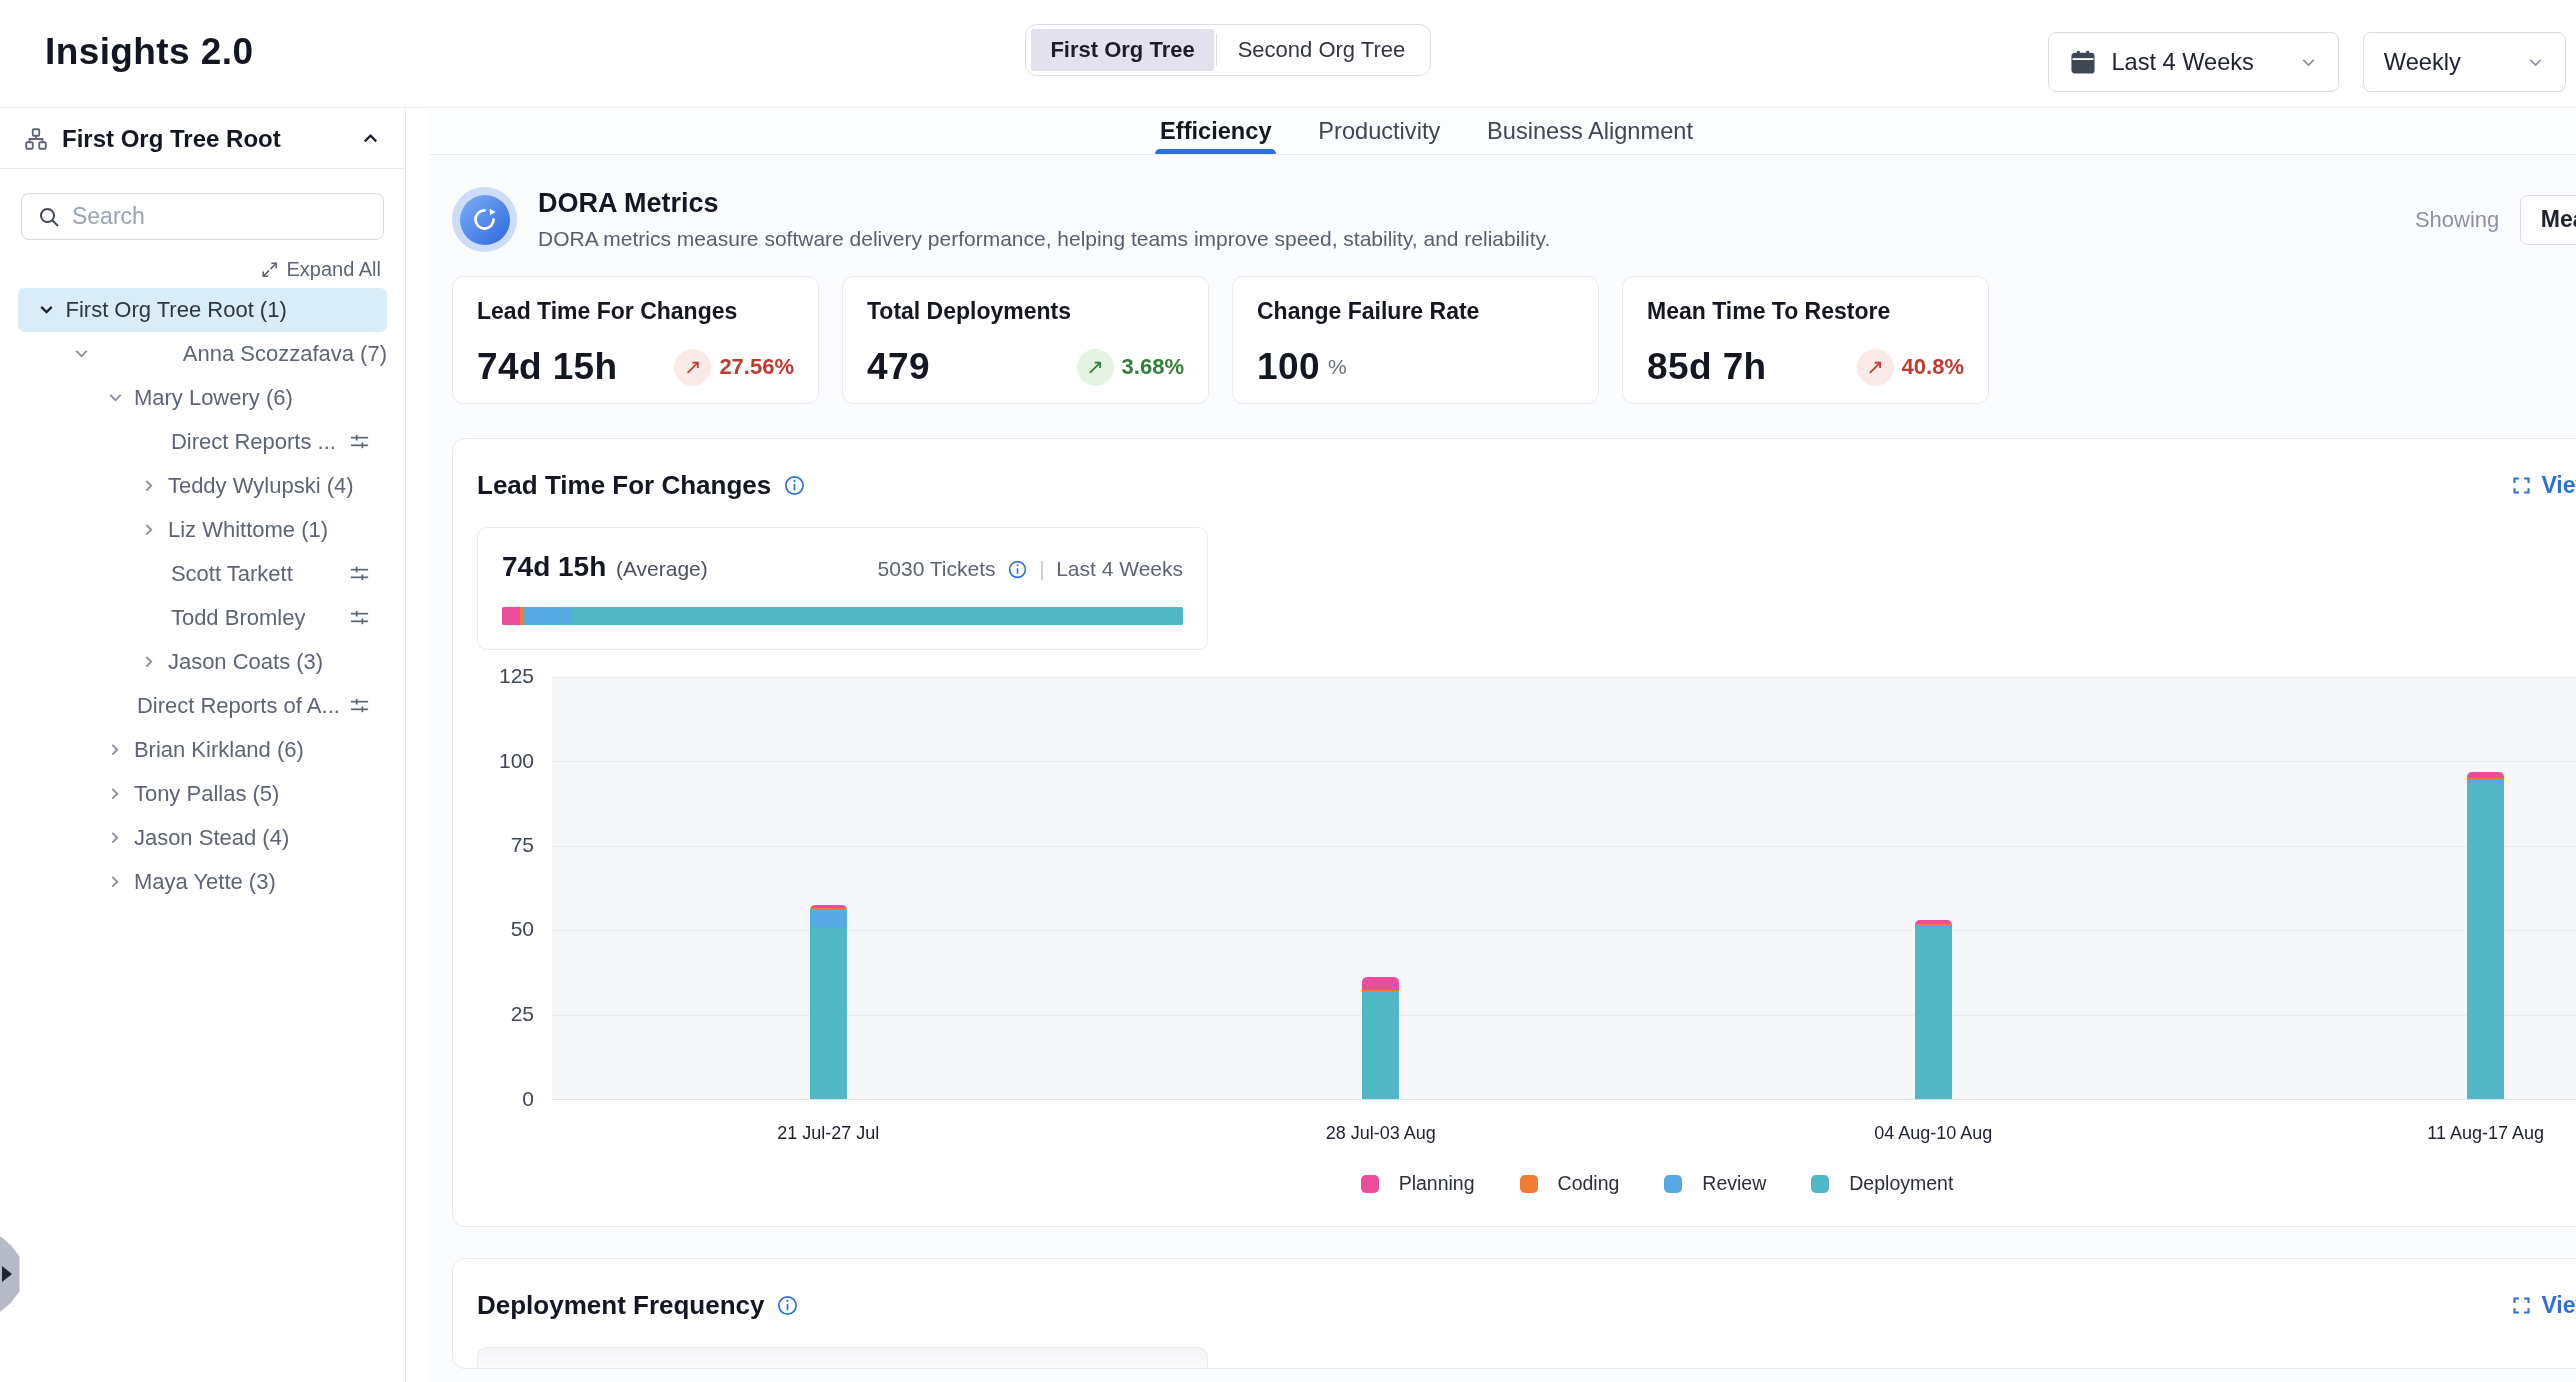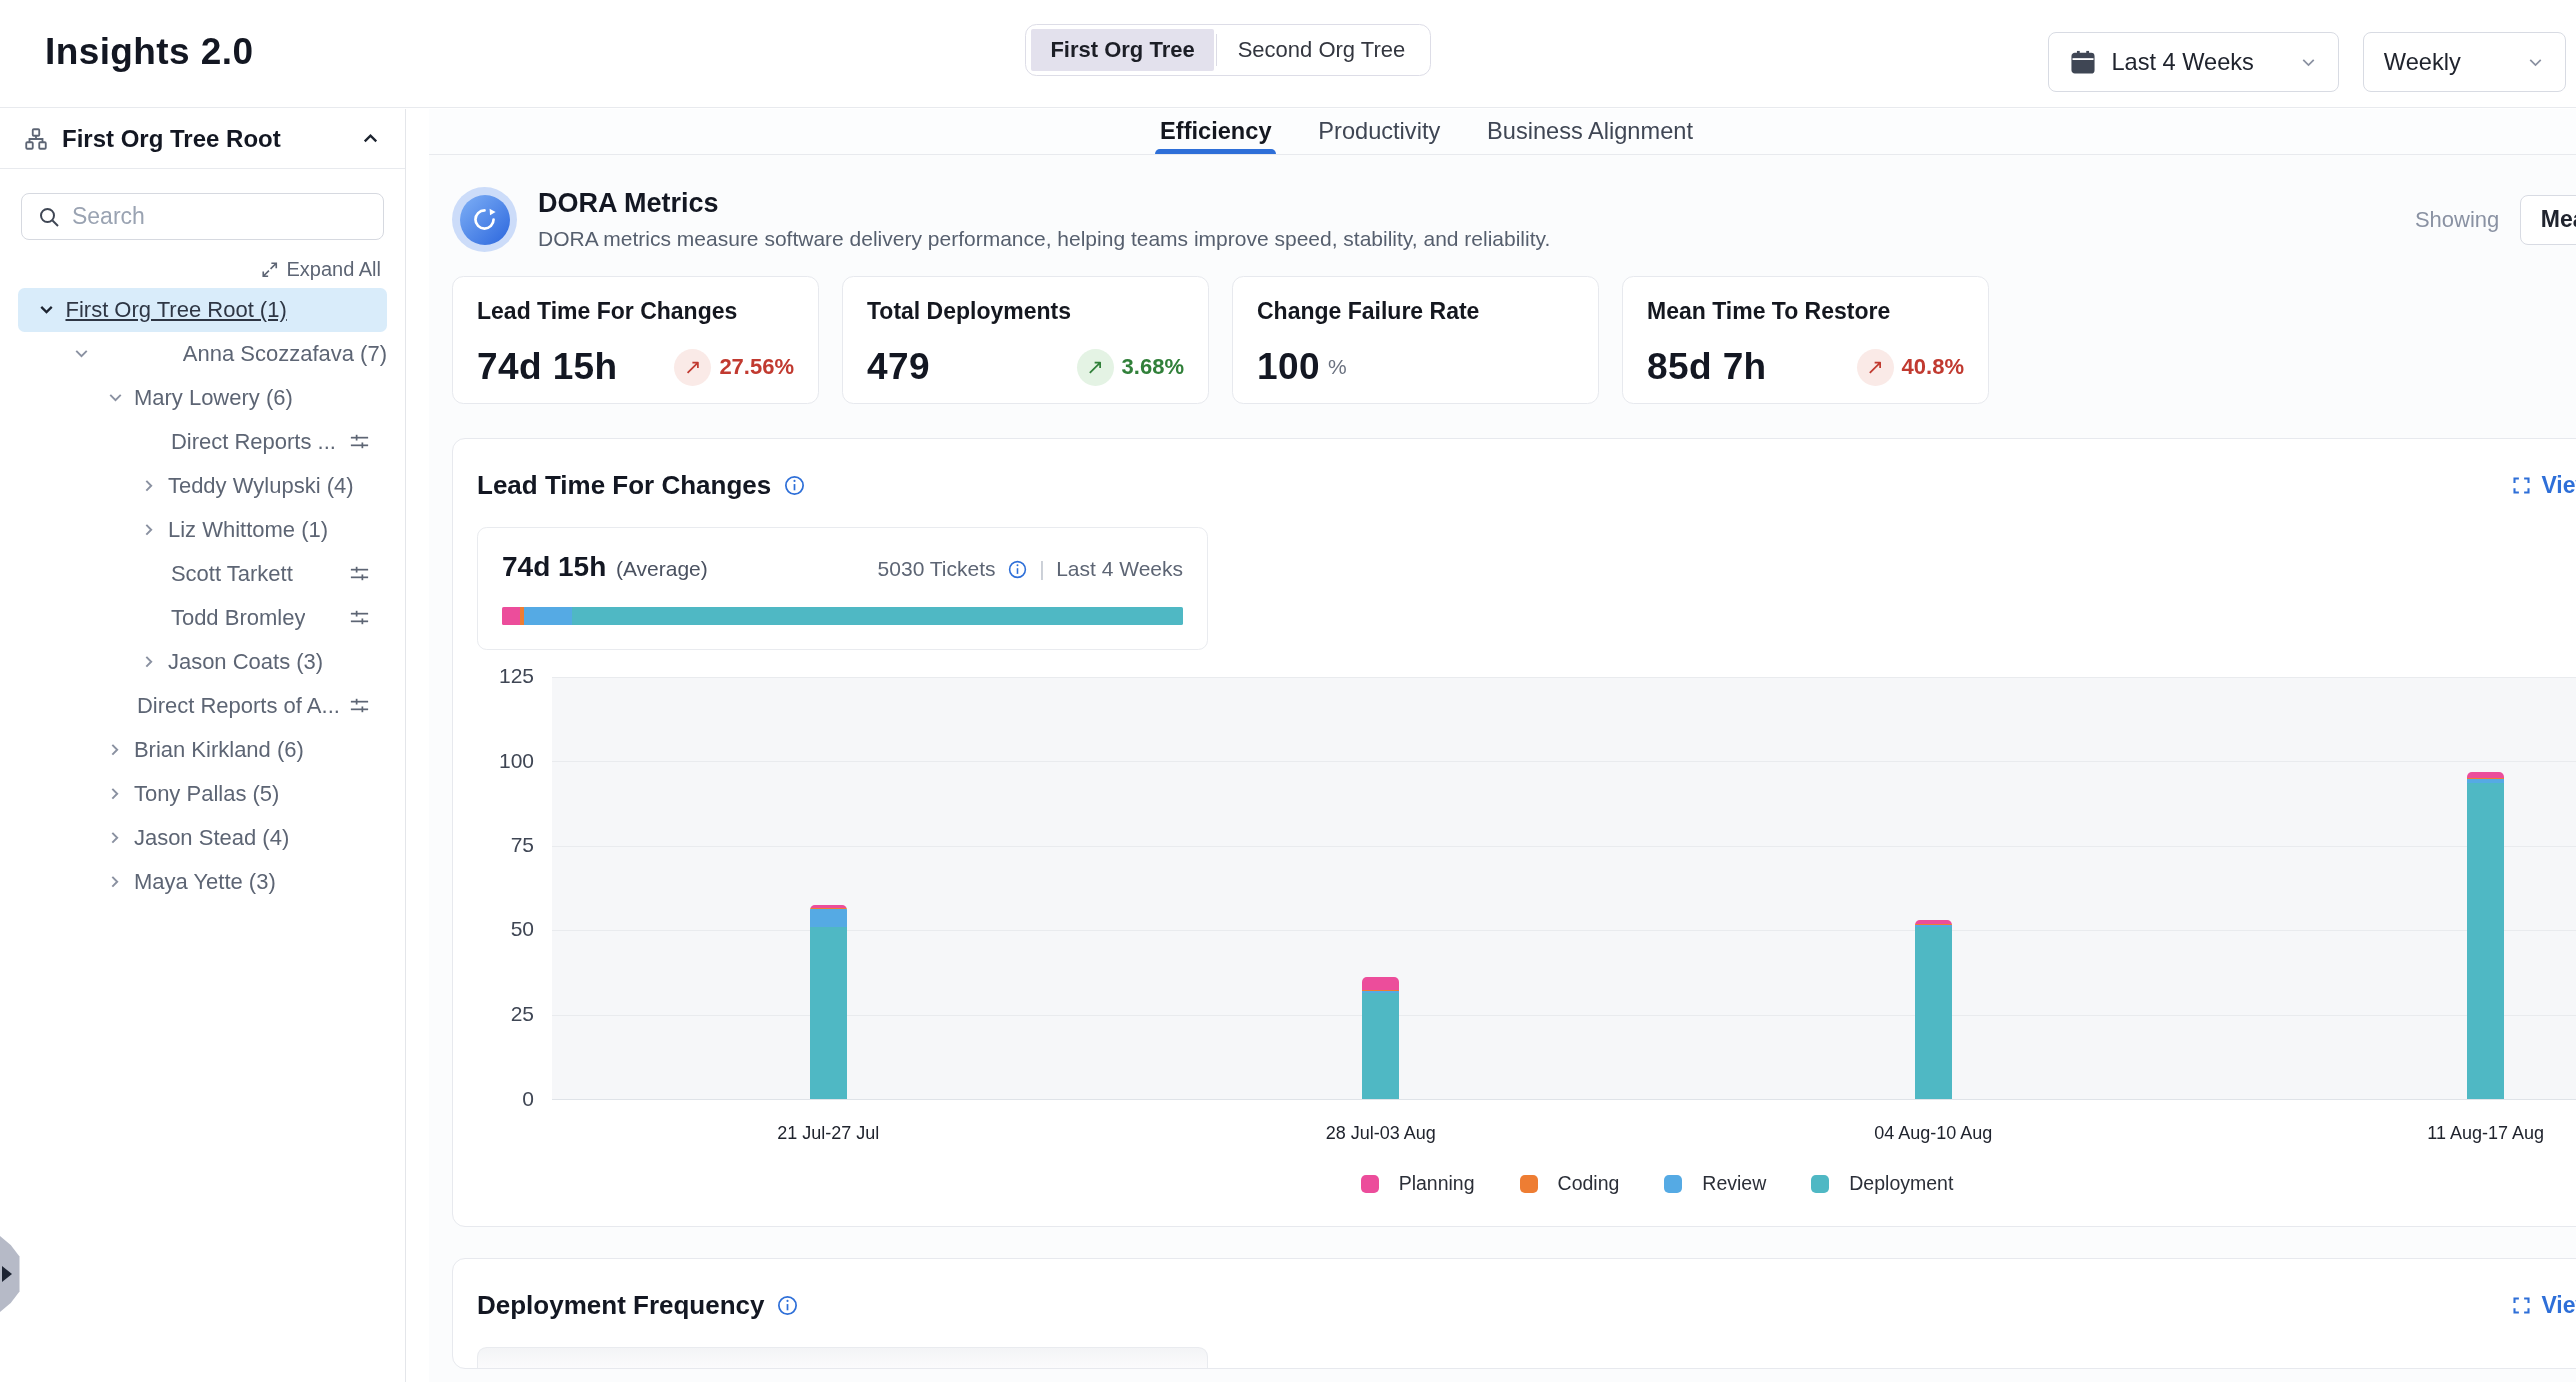--- a/index.html
+++ b/index.html
@@ -36,21 +36,21 @@
     font-family:"Liberation Sans", sans-serif; }
   .search-box input::placeholder{ color:#9aa3b2; }
   .expand-all{ display:flex; justify-content:flex-end; align-items:center; gap:7px;
     margin:18px 24px 4.9px 0; font-size:20px; color:#5d6574; cursor:pointer; }
   .tree{ margin-top:6.5px; }
   .tree-row{ height:44px; display:flex; align-items:center; font-size:22px; color:#5d6574;
     margin:0 18px; border-radius:6.5px; cursor:pointer; position:relative; }
   .tree-row.selected{ background:#d9ecfa; color:#2e3644; }
   .tree-row.selected .tree-chev svg{ stroke:#1d2430; }
   .tree-chev{ width:28px; display:flex; justify-content:center; }
-  .lvl0{ padding-left:14.6px;text-decoration:underline; } .lvl1{ padding-left:49px;justify-content:space-between; } .lvl2{ padding-left:83px; } .lvl3{ padding-left:117px; }
+  .lvl0{ padding-left:14.6px; } .lvl1{ padding-left:49px;justify-content:space-between; } .lvl2{ padding-left:83px; } .lvl3{ padding-left:117px; }
   .no-chev{ padding-left:31px; }
   .tree-label{ margin-left:4.9px; white-space:nowrap; overflow:hidden; text-overflow:ellipsis; max-width:244px; }
   .row-filter{ position:absolute; right:16px; top:10.6px; }
 
   
   .collapse-tab{ position:absolute; left:0; top:1236px; width:19.5px; height:76px; background:#b6bac7;
     clip-path:polygon(0 0, 55% 12%, 100% 27%, 100% 73%, 55% 88%, 0 100%); z-index:40; cursor:pointer; }
   .collapse-tab .tri{ position:absolute; left:2.4px; top:30px; width:0; height:0;
     border-top:8px solid transparent; border-bottom:8px solid transparent; border-left:10.6px solid #1d2433; }
 

